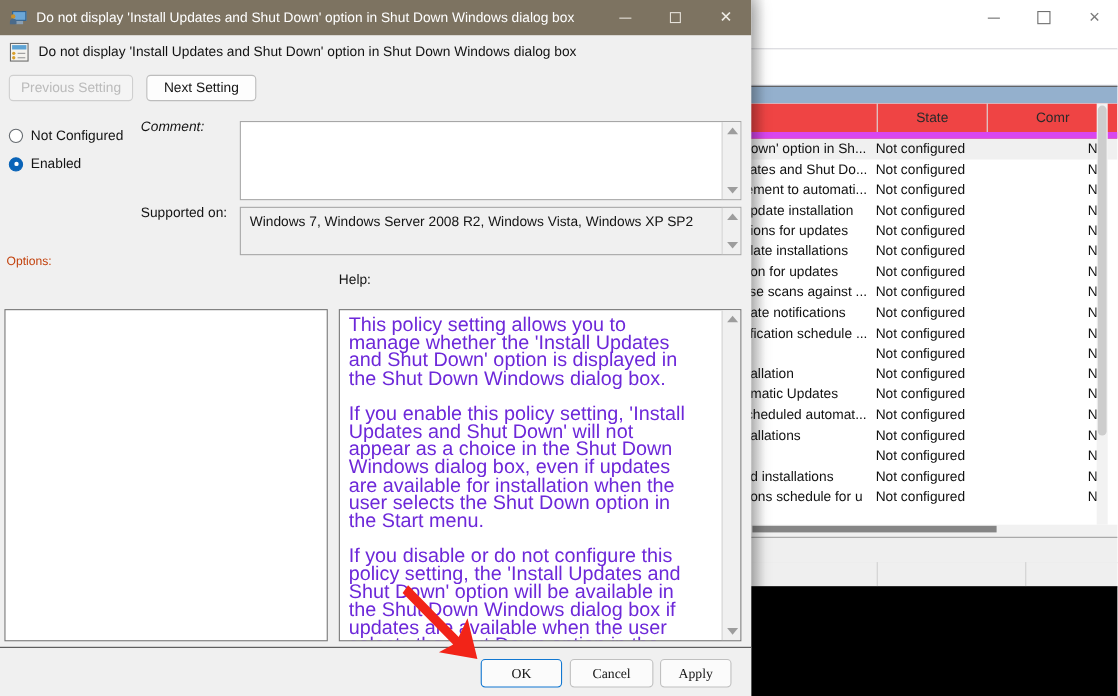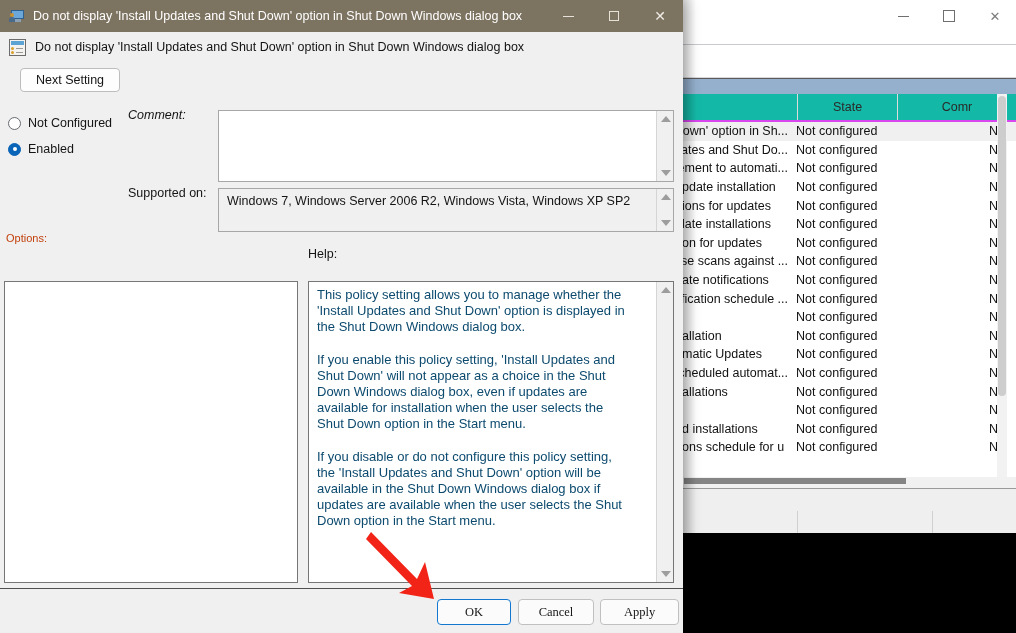--- a/index.html
+++ b/index.html
@@ -66,22 +66,22 @@
   }
   #bg-listarea {
     position: absolute; left: 682px; top: 94px;
     width: 334px; height: 383px;
     background: #ffffff;
     overflow: hidden;
   }
   #bg-colheader {
     position: relative;
     height: 26px;
-    background: #14b8a6;
-    border-bottom: 2px solid #d946ef;
+    background: #ef4444;
+    border-bottom: 6px solid #d946ef;
     display: flex;
   }
   .bg-col {
     position: relative;
     display: flex; align-items: center; justify-content: center;
     font-size: 12.5px; color: #2a2a2a;
     height: 26px;
     box-sizing: border-box;
   }
   .bg-col + .bg-col { border-left: 1px solid #dcdcdc; }
@@ -378,23 +378,23 @@
     position: absolute; left: 308px; top: 281px;
     width: 366px; height: 302px;
     background: #ffffff;
     border: 1px solid #767676;
     box-sizing: border-box;
     overflow: hidden;
   }
   #help-text {
     padding: 5px 9px 5px 8px;
     width: 331px;
-    font-size: 13px;
+    font-size: 18px;
     line-height: 16.2px;
-    color: #0c4a6e;
+    color: #6d28d9;
     box-sizing: border-box;
   }
   #help-text p { margin: 0 0 16px 0; }
   #help-text p:last-child { margin-bottom: 0; }
 
   
   #dlg-footer {
     position: absolute; left: 0; top: 588px;
     width: 683px; height: 45px;
     background: #f0f0f0;
@@ -409,21 +409,21 @@
     border: 1px solid #c0c0c0;
     background: #fbfbfb;
     font-family: Liberation Serif, serif;
     font-size: 12.5px;
     color: #151515;
     display: flex; align-items: center; justify-content: center;
     box-sizing: border-box;
   }
   #btn-ok { left: 437px; width: 74px; border: 1px solid #1177d1; background:#fbfbfb; }
   #btn-cancel { left: 518px; width: 76px; }
-  #btn-apply { left: 600px; width: 79px; }
+  #btn-apply { left: 600px; width: 65px; }
 
   
   #annot-arrow {
     position: absolute;
     left: 355px; top: 515px;
     width: 110px; height: 100px;
     pointer-events: none;
   }
 </style>
 </head>
@@ -591,20 +591,21 @@
       <span class="pol-bar"></span>
       <span class="pol-dot" style="top:8px;"></span>
       <span class="pol-line" style="top:9px;"></span>
       <span class="pol-dot" style="top:12px;"></span>
       <span class="pol-line" style="top:13px;"></span>
     </div>
     <div id="dlg-header-text">Do not display 'Install Updates and Shut Down' option in Shut Down Windows dialog box</div>
   </div>
 
   <div id="dlg-navbtns">
+    <div class="navbtn">Previous Setting</div>
     <div class="navbtn enabled">Next Setting</div>
   </div>
 
   <div id="radio-group">
     <div class="radio-row">
       <span class="radio-dot"></span>
       <span class="radio-label">Not Configured</span>
     </div>
     <div class="radio-row checked">
       <span class="radio-dot"></span>
@@ -619,21 +620,21 @@
           <span class="tri-up"></span>
         </div>
       <div class="sb-arrow down">
           <span class="tri-down"></span>
         </div>
     </div>
   </div>
 
   <div id="lbl-supported">Supported on:</div>
   <div id="supported-box">
-    <span>Windows 7, Windows Server 2006 R2, Windows Vista, Windows XP SP2</span>
+    <span>Windows 7, Windows Server 2008 R2, Windows Vista, Windows XP SP2</span>
     <div class="sb-vscroll">
       <div class="sb-arrow up">
           <span class="tri-up"></span>
         </div>
       <div class="sb-arrow down">
           <span class="tri-down"></span>
         </div>
     </div>
   </div>
 

